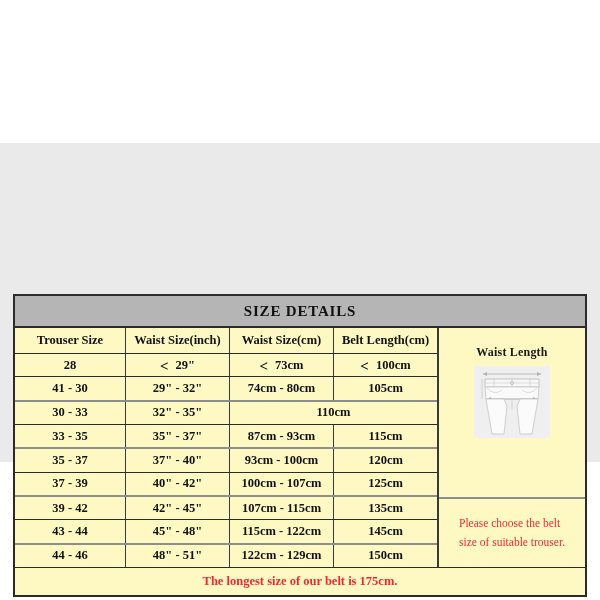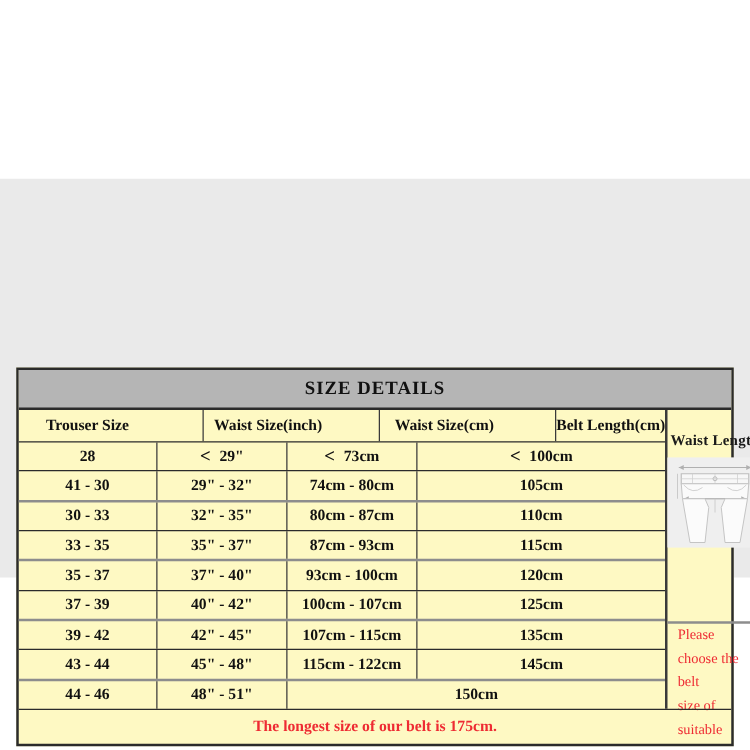--- a/index.html
+++ b/index.html
@@ -68,21 +68,21 @@
     flex-direction: column;
     border-right: 2px solid #3a3a3a;
     box-sizing: border-box;
   }
 
   .grid-row {
     display: flex;
     flex: 1 1 0;
     min-height: 0;
   }
-  .grid-row.hdr { flex: 0 0 25px; gap: 37px; }
+  .grid-row.hdr { flex: 0 0 25px; }
   .grid-row.sep-dark  { border-bottom: 1.5px solid #2b2b2b; }
   .grid-row.sep-light { border-bottom: 2px solid #8d8d8d; }
 
   .cell {
     display: flex;
     align-items: center;
     justify-content: center;
     font-size: 12.5px;
     font-weight: bold;
     color: #111111;
@@ -206,21 +206,20 @@
         <div class="grid-row sep-light">
           <div class="cell c0">41 - 30</div>
           <div class="cell c1">29" - 32"</div>
           <div class="cell c2">74cm - 80cm</div>
           <div class="cell c3">105cm</div>
         </div>
 
         <div class="grid-row sep-dark">
           <div class="cell c0">30 - 33</div>
           <div class="cell c1">32" - 35"</div>
-          <div class="cell c2">80cm - 87cm</div>
           <div class="cell c3">110cm</div>
         </div>
 
         <div class="grid-row sep-light">
           <div class="cell c0">33 - 35</div>
           <div class="cell c1">35" - 37"</div>
           <div class="cell c2">87cm - 93cm</div>
           <div class="cell c3">115cm</div>
         </div>
 
@@ -248,20 +247,21 @@
         <div class="grid-row sep-light">
           <div class="cell c0">43 - 44</div>
           <div class="cell c1">45" - 48"</div>
           <div class="cell c2">115cm - 122cm</div>
           <div class="cell c3">145cm</div>
         </div>
 
         <div class="grid-row">
           <div class="cell c0">44 - 46</div>
           <div class="cell c1">48" - 51"</div>
+          <div class="cell c2">122cm - 129cm</div>
           <div class="cell c3">150cm</div>
         </div>
 
       </div>
 
       <div class="right-panel">
 
         <div class="right-top">
           <div class="waist-label">Waist Length</div>
           <svg class="diagram" viewBox="0 0 76 72">

